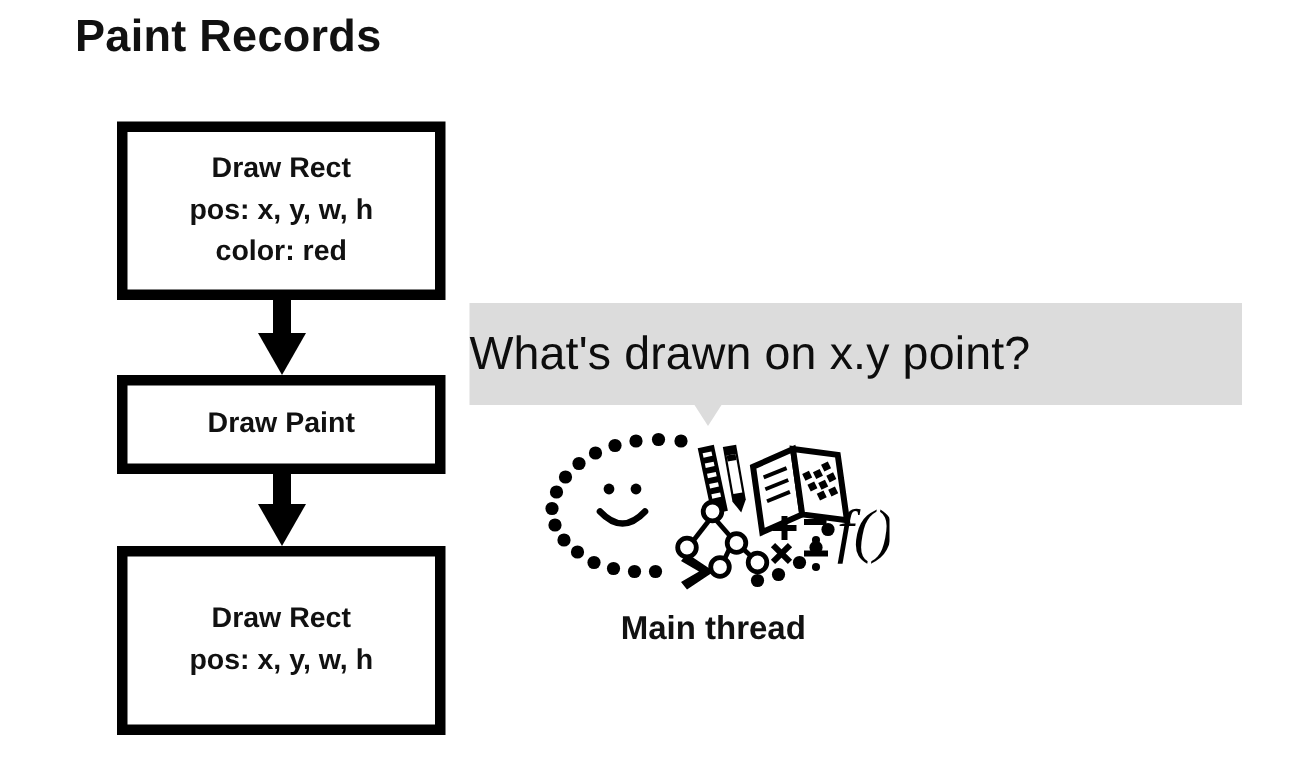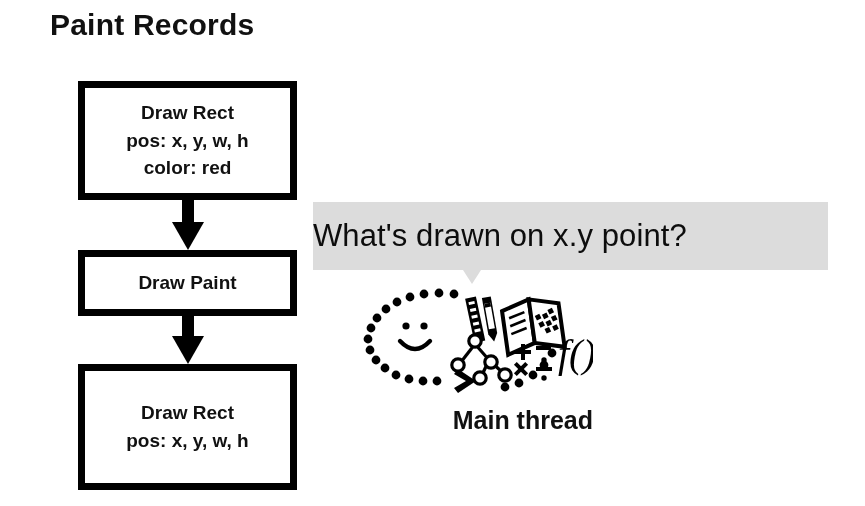--- a/index.html
+++ b/index.html
@@ -121,22 +121,22 @@
     height: 112px;
   }
   #thinker-illustration svg { display: block; }
 
   
   #main-thread-label {
     position: absolute;
     left: 358px;
     top: 406px;
     width: 235px;
-    text-align: right;
-    font-size: 25px;
+    text-align: center;
+    font-size: 22px;
     font-weight: bold;
     color: #111111;
     white-space: nowrap;
   }
 </style>
 </head>
 <body>
 
 <div id="page-title">Paint Records</div>
 

